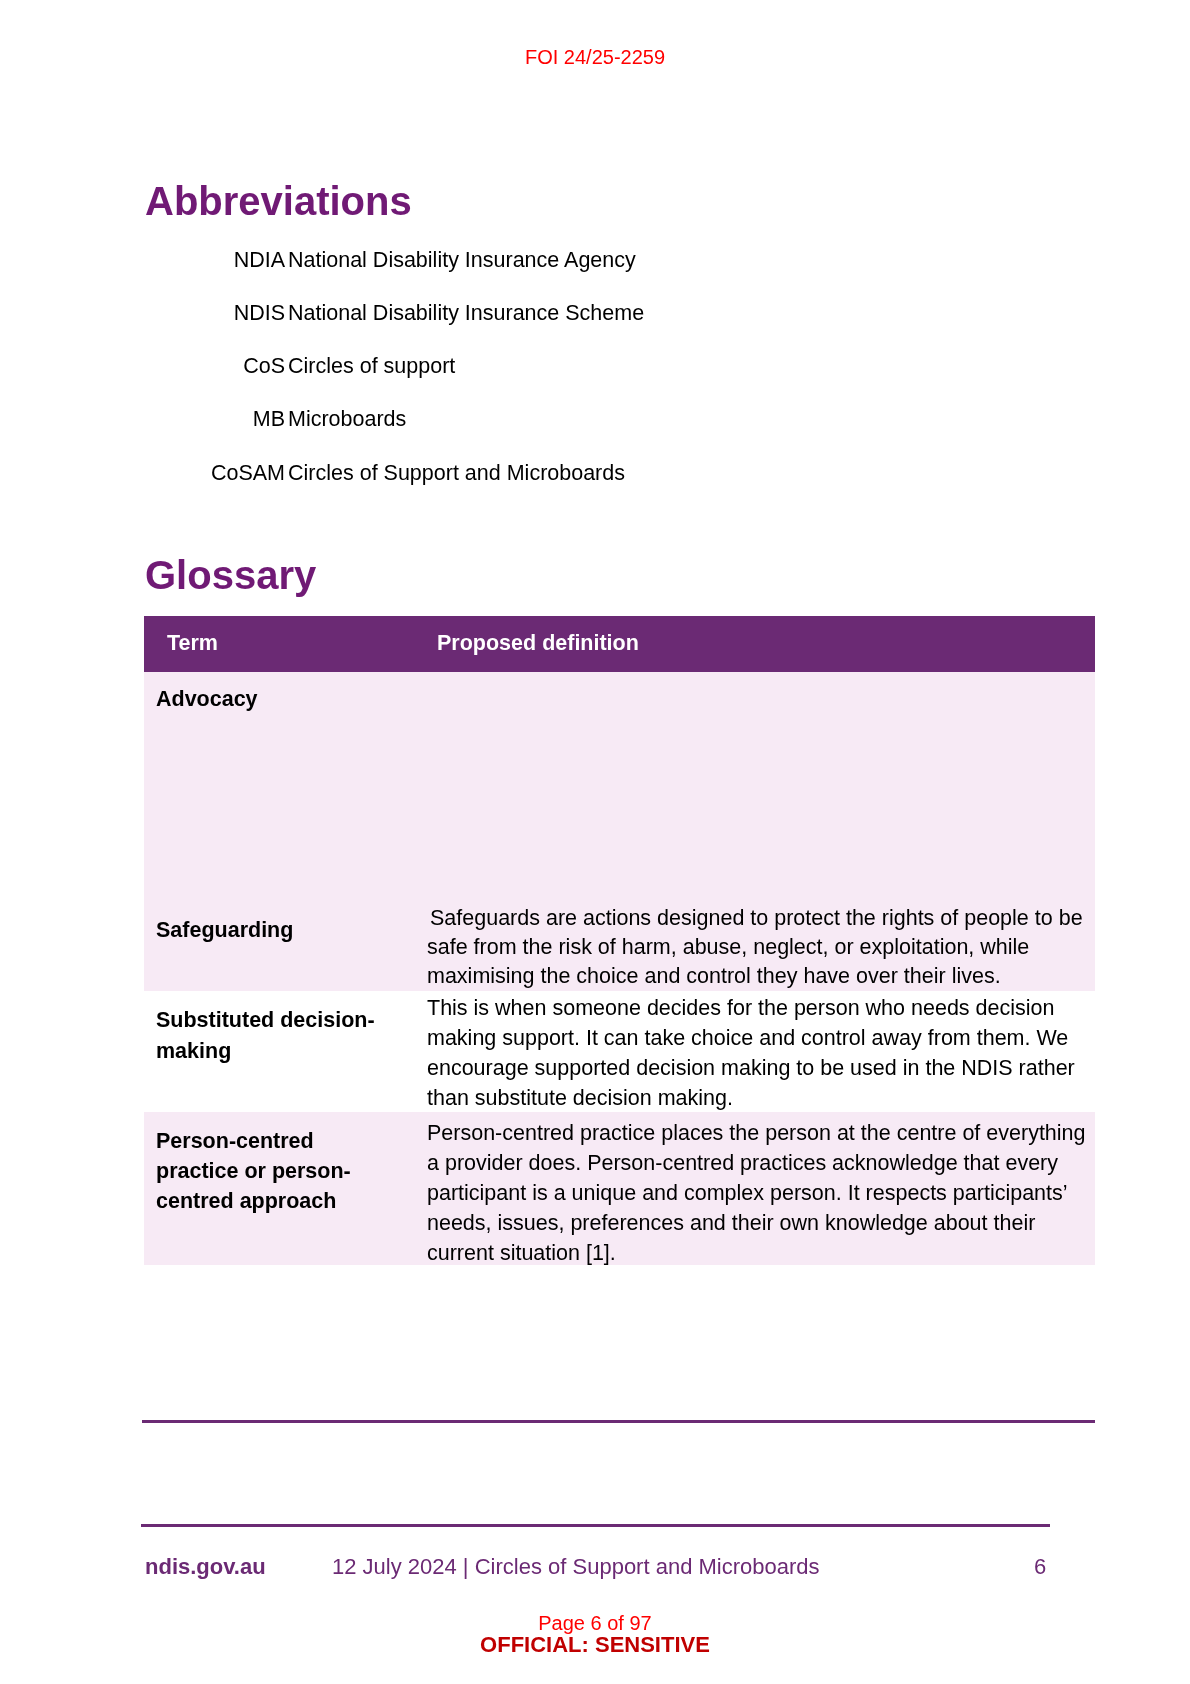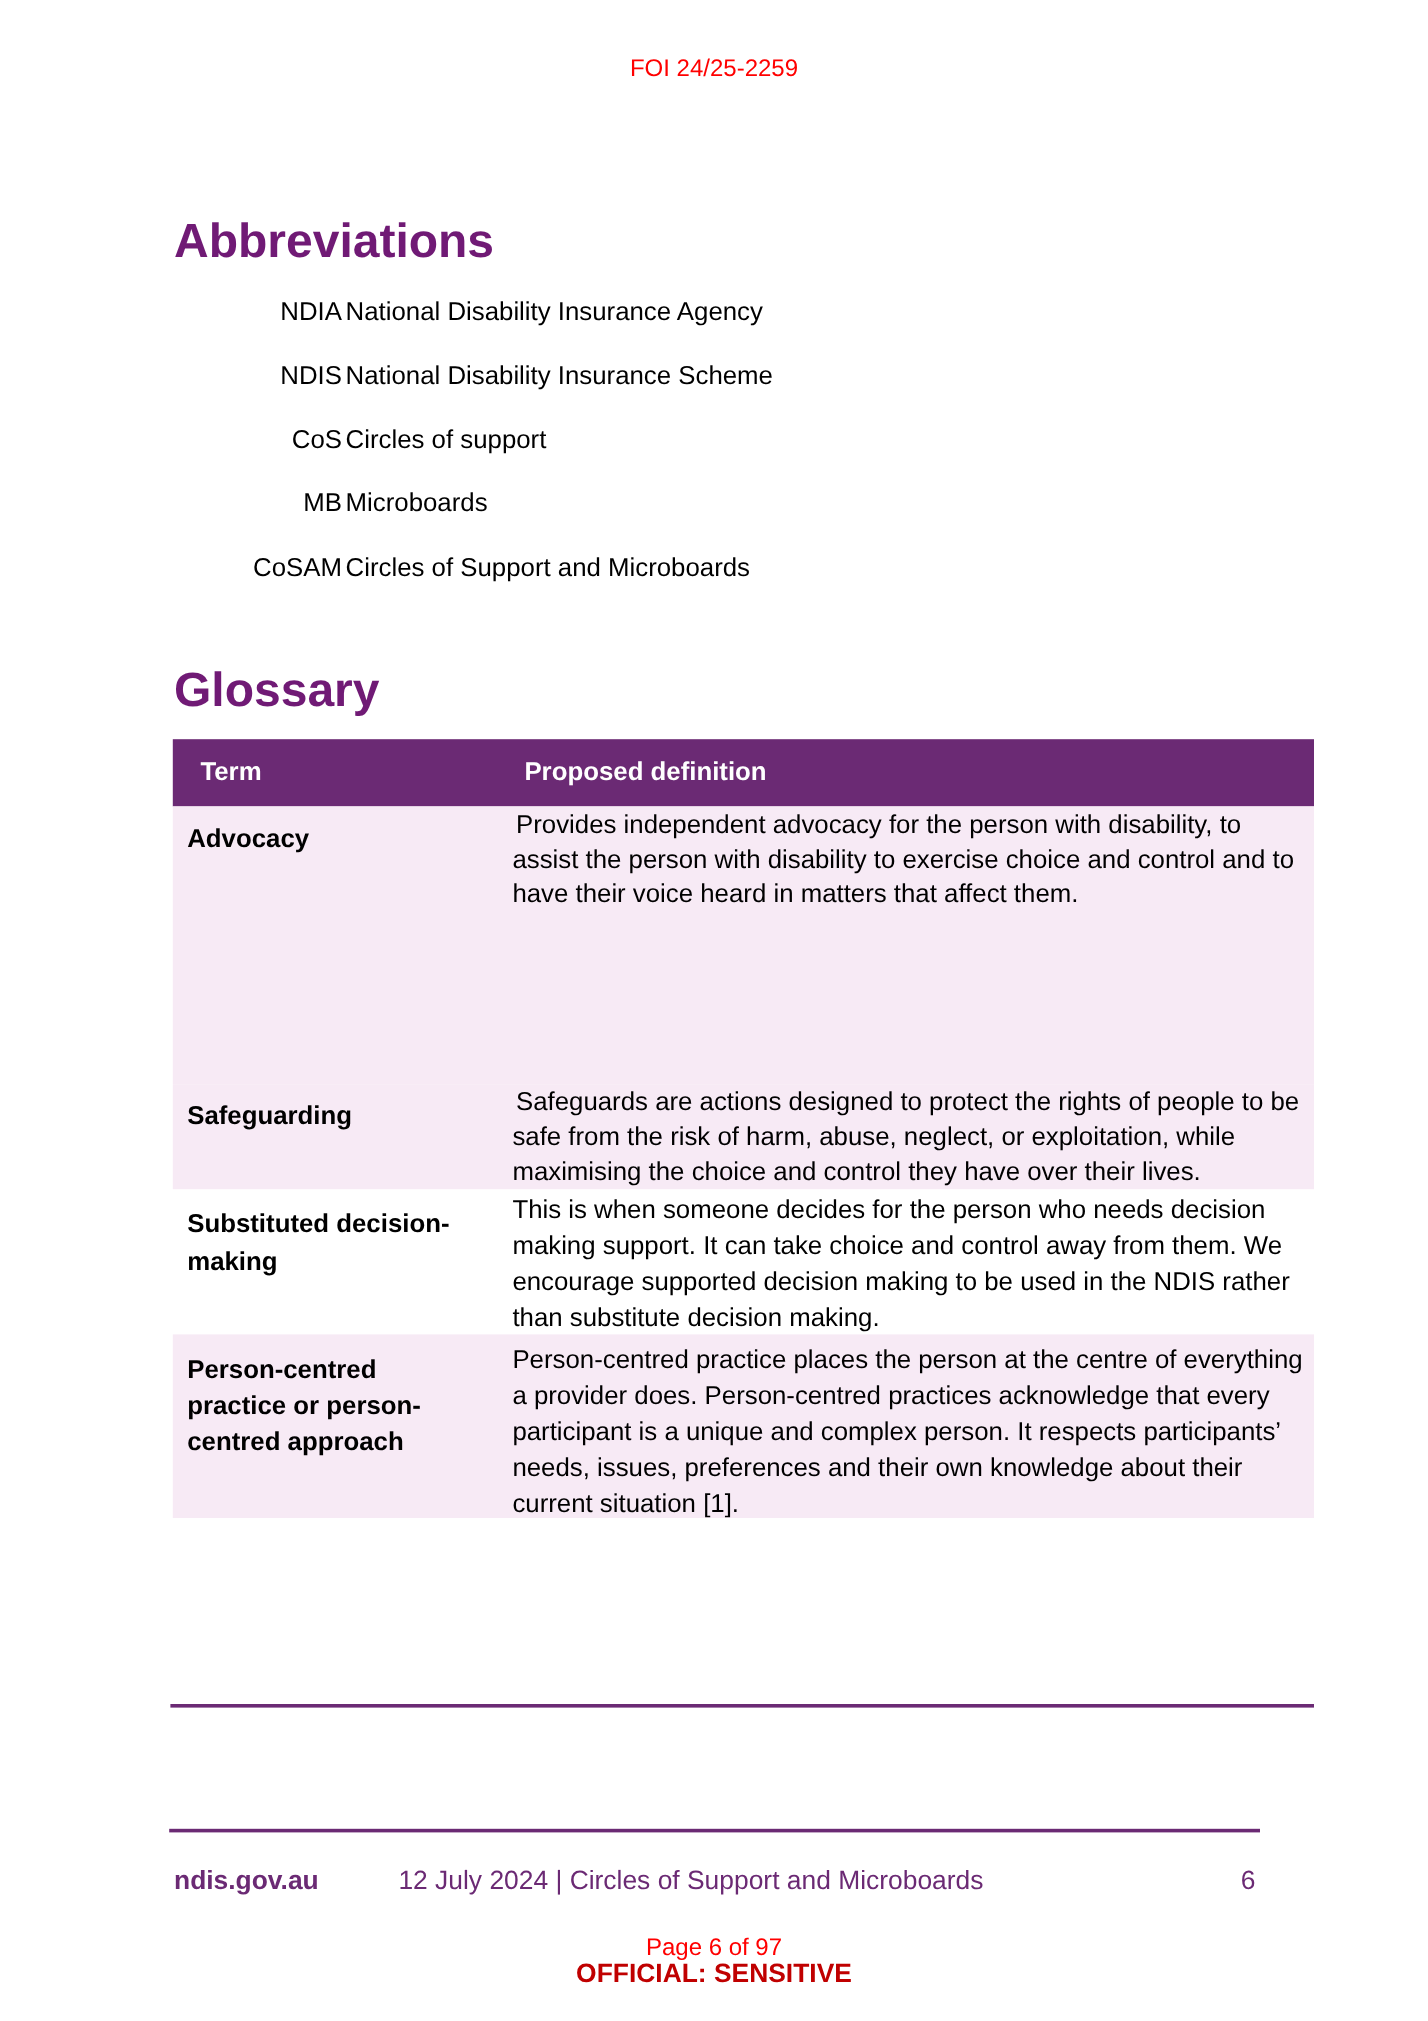--- a/index.html
+++ b/index.html
@@ -74,21 +74,20 @@
 
 <div class="abs gtable">
   <div class="ghead">
     <span class="c1">Term</span>
     <span class="c2">Proposed definition</span>
   </div>
 
   <div class="grow shaded" style="height:232px">
     <div class="term" style="top:1px">Advocacy</div>
     <div class="defs" style="top:1px">
-      <p class="ind">Provides independent advocacy for the person with disability, to assist the person with disability to exercise choice and control and to have their voice heard in matters that affect them.</p>
     </div>
   </div>
 
   <div class="grow shaded" style="height:87px">
     <div class="term">Safeguarding</div>
     <div class="defs">
       <p class="ind">Safeguards are actions designed to protect the rights of people to be safe from the risk of harm, abuse, neglect, or exploitation, while maximising the choice and control they have over their lives.</p>
     </div>
   </div>
 

